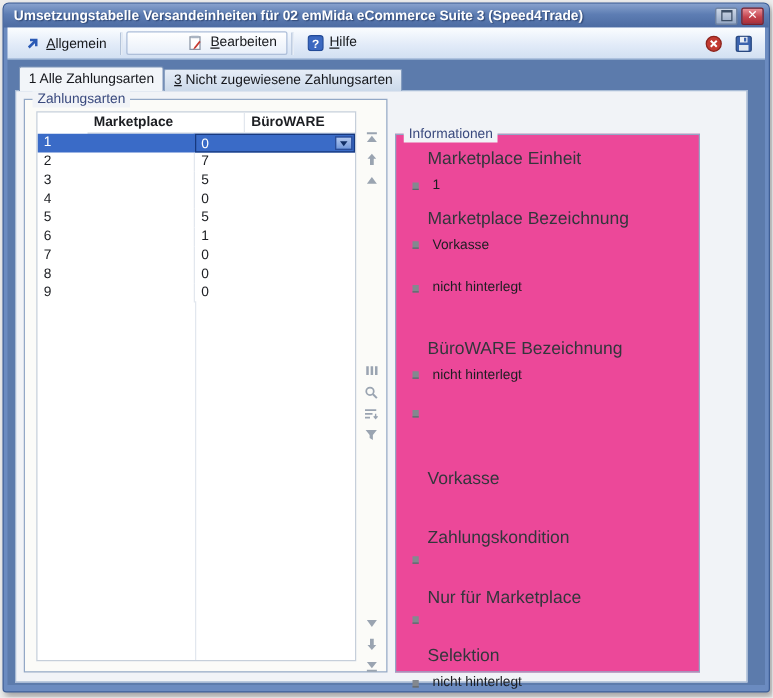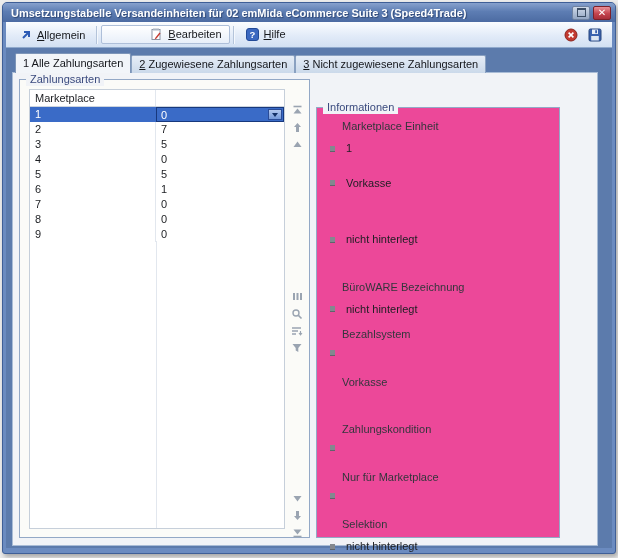--- a/index.html
+++ b/index.html
@@ -31,39 +31,39 @@
   .tab.active{background:#f2f5f9;height:15px;line-height:15px;border-color:#7d95b8;position:relative;z-index:4;}
   .page{position:absolute;left:6px;top:24px;right:14px;bottom:2px;background:#f1f3f7;border:1px solid #a9bcd6;box-sizing:border-box;z-index:2;}
   
   .groupbox{position:absolute;top:6px;bottom:7px;border:1px solid #93a8c6;box-sizing:border-box;}
   .gb-left{left:6px;width:291px;background:#fbfbf8;padding-left:33px;}
   .gb-right{left:303px;width:244px;background:#ec4899;margin-top:28px;}
   .legend{position:absolute;top:-7px;left:6px;background:#f1f3f7;padding:0 4px;font-size:11px;color:#3a4a7e;line-height:13px;}
   
   .grid{position:absolute;left:9px;top:9px;width:256px;bottom:8px;background:#fff;border:1px solid #c6cfda;box-sizing:border-box;overflow:hidden;}
   .g-row{display:flex;height:15px;line-height:15px;font-size:11px;color:#1c1e22;}
-  .g-head{height:16px;line-height:16px;font-weight:normal;border-bottom:1px solid #ccd4de;}
+  .g-head{height:16px;line-height:16px;font-weight:bold;border-bottom:1px solid #ccd4de;margin-left:40px;}
   .c1{width:126px;padding-left:5px;border-right:1px solid #e2e7ee;box-sizing:border-box;overflow:hidden;}
   .c2{flex:1;padding-left:5px;box-sizing:border-box;overflow:hidden;position:relative;}
   .g-row.sel{background:#3a6bc7;color:#fff;}
   .g-row.sel .c1{border-right-color:#3a6bc7;}
   .g-row.sel .c2{border:1px solid #17387d;padding-left:4px;}
   .combo-btn{position:absolute;right:1px;top:1px;bottom:1px;width:14px;background:linear-gradient(180deg,#b3c8ee,#7398da);border:1px solid #2a4c97;box-sizing:border-box;display:flex;align-items:center;justify-content:center;}
   .combo-btn .tri{width:0;height:0;border-left:3px solid transparent;border-right:3px solid transparent;border-top:4px solid #122f66;}
   .col-sep-tail{position:absolute;left:126px;top:151px;bottom:0;width:1px;background:#e2e7ee;}
   
   .strip{position:absolute;right:4px;width:16px;top:9px;bottom:8px;}
   .strip .cluster{position:absolute;left:0;width:16px;display:flex;flex-direction:column;align-items:center;gap:4px;}
   .cl-top{top:15px;} .cl-mid{top:201px;} .cl-bot{top:403px;}
   .s-ico{width:13px;height:13px;color:#9aa4b1;display:flex;align-items:center;justify-content:center;}
   .s-ico svg{display:block;}
   
   .info{position:absolute;left:13px;top:12px;right:8px;}
   .info-item{height:47.5px;}
-  .info-label{font-size:11px;color:#33363c;line-height:13px;padding-left:12px;}
+  .info-label{font-size:14px;color:#33363c;line-height:13px;padding-left:12px;}
   .info-value{margin-top:9px;display:flex;align-items:center;font-size:11px;color:#1c1e22;line-height:13px;}
   .bullet{width:5px;height:5px;background:#83888f;border-bottom:1px solid #5f646b;margin-right:11px;flex:0 0 auto;}
   
   .ico{display:block;}
 </style>
 </head>
 <body>
 
 <div class="screen">
   <div class="window">
@@ -114,32 +114,32 @@
             <rect x="7.2" y="2.2" width="1.8" height="3" fill="#3c63ae"></rect>
             <rect x="3.2" y="8" width="7.6" height="4.5" fill="#dfe7f2"></rect>
           </svg>
       </div>
     </div>
 
     <div class="workspace">
 
       <div class="tabstrip">
         <div class="tab active"><span class="accel"></span><span>1 Alle Zahlungsarten</span></div>
-        <div class="tab"><span class="accel">2</span><span> Zugewiesene Zahlungsarten</span></div>
         <div class="tab"><span class="accel">3</span><span> Nicht zugewiesene Zahlungsarten</span></div>
       </div>
 
       <div class="page">
 
         <div class="groupbox gb-left">
           <div class="legend">Zahlungsarten</div>
 
           <div class="grid">
             <div class="g-row g-head">
               <div class="c1">Marketplace</div>
+              <div class="c2">BüroWARE</div>
             </div>
             <div class="g-row sel">
               <div class="c1">1</div>
               <div class="c2"><span>0</span>
                 <span class="combo-btn">
                     <span class="tri"></span>
                   </span>
               </div>
             </div>
             <div class="g-row">
@@ -249,20 +249,21 @@
 
             <div class="info-item">
               <div class="info-label">Marketplace Einheit</div>
               <div class="info-value">
                   <span class="bullet"></span>
                   <span>1</span>
                 </div>
             </div>
 
             <div class="info-item">
+              <div class="info-label">Marketplace Bezeichnung</div>
               <div class="info-value">
                   <span class="bullet"></span>
                   <span>Vorkasse</span>
                 </div>
             </div>
 
             <div class="info-item">
               <div class="info-value">
                   <span class="bullet"></span>
                   <span>nicht hinterlegt</span>
@@ -271,21 +272,20 @@
 
             <div class="info-item">
               <div class="info-label">BüroWARE Bezeichnung</div>
               <div class="info-value">
                   <span class="bullet"></span>
                   <span>nicht hinterlegt</span>
                 </div>
             </div>
 
             <div class="info-item">
-              <div class="info-label">Bezahlsystem</div>
               <div class="info-value">
                   <span class="bullet"></span>
                   <span></span>
                 </div>
             </div>
 
             <div class="info-item">
               <div class="info-label">Vorkasse</div>
             </div>
 

